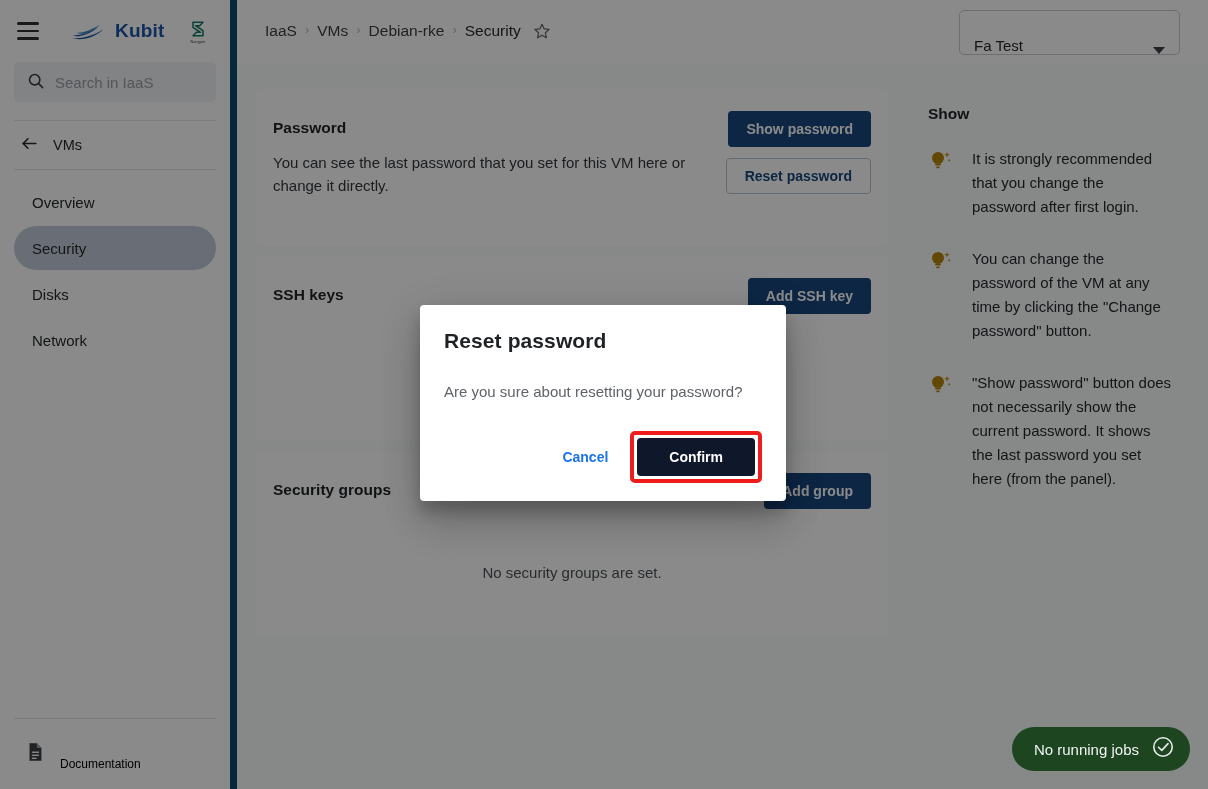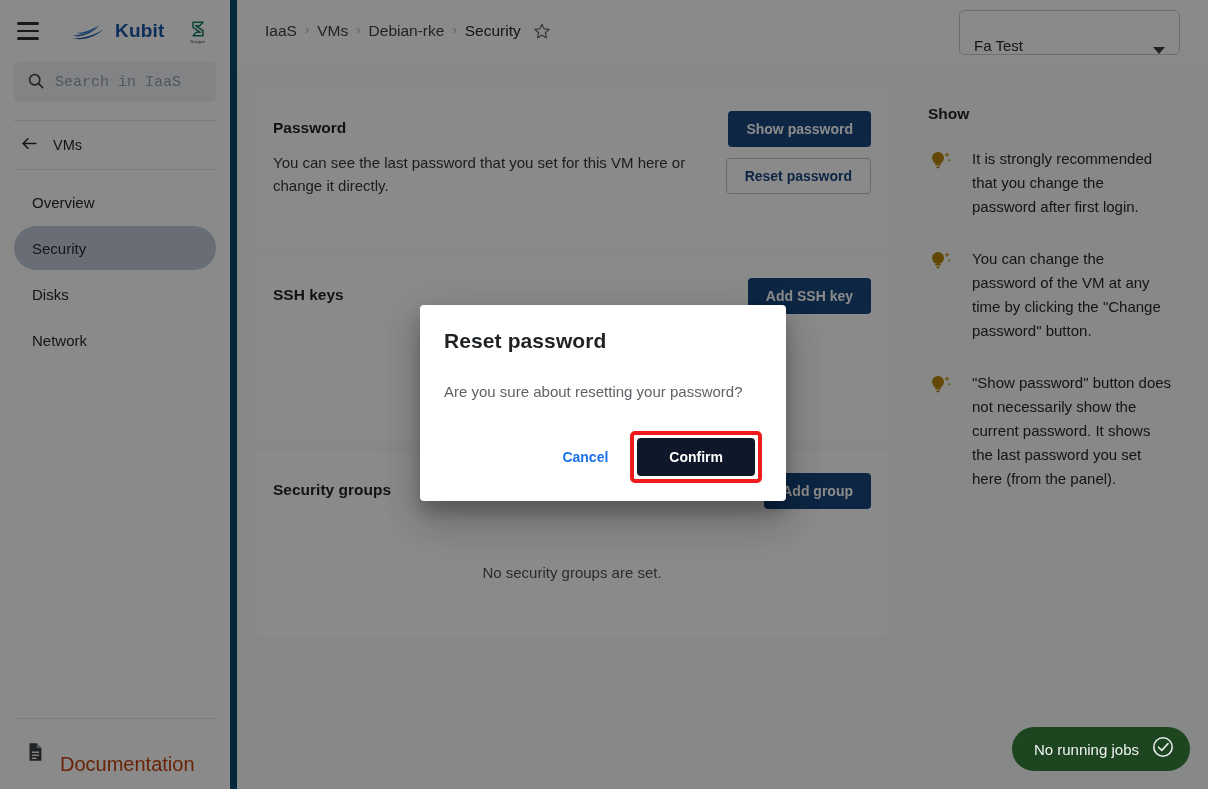--- a/index.html
+++ b/index.html
@@ -34,41 +34,41 @@
   .partner-sub { font-size: 3.6px; color: #2f2f2f; letter-spacing: .2px; margin-top: 1px;
                  transform: scaleY(1.1); white-space: nowrap; }
 
   .search-wrap { padding: 0 14px; }
   .search-box {
     height: 40px; background: #f1f2f4; border-radius: 5px;
     display: flex; align-items: center; gap: 10px; padding: 0 12px;
   }
   .search-box input {
     border: 0; outline: 0; background: transparent; font-size: 15px;
-    color: #3c4043; font-family: Liberation Mono, monospace; width: 100%;
+    color: #3c4043; font-family: Liberation Sans, sans-serif; width: 100%;
   }
   .search-box input::placeholder { color: #9aa0a6; }
 
   .side-sep { height: 1px; background: #e3e5e8; margin: 18px 14px 0 14px; }
 
   .back-row { display: flex; align-items: center; gap: 14px; height: 48px;
               padding: 0 20px; cursor: pointer; }
   .back-row .lbl { font-size: 14.5px; color: #26292d; }
 
   .nav { padding: 10px 14px 0 14px; display: flex; flex-direction: column; gap: 2px; }
   .nav-item {
     height: 44px; display: flex; align-items: center; padding: 0 18px;
     border-radius: 24px; font-size: 15px; color: #26292d; cursor: pointer;
   }
   .nav-item.active { background: #c3cbda; font-weight: 400; }
 
   .side-bottom { margin-top: auto; }
   .side-bottom .sep { height: 1px; background: #e3e5e8; margin: 0 14px; }
   .doc-row { height: 70px; display: flex; align-items: center; gap: 14px; padding: 0 24px; cursor: pointer; }
-  .doc-row .lbl { font-size: 20px; color: #c2410c; margin-top: 20px; }
+  .doc-row .lbl { font-size: 12px; color: #000000; margin-top: 20px; }
 
   
   .main { flex: 1; display: flex; flex-direction: column; min-width: 0; background: #fafbfc; }
 
   .topbar { height: 65px; display: flex; align-items: center; padding: 0 28px; background: #ffffff; flex: none; }
   .crumbs { display: flex; align-items: flex-start; gap: 8px; }
   .crumb { font-size: 15.5px; color: #3c4043; cursor: pointer; }
   .crumb.last { color: #26292d; }
   .sep-chev { color: #b4b8bd; font-size: 13px; }
   .star { margin-left: 4px; cursor: pointer; }

